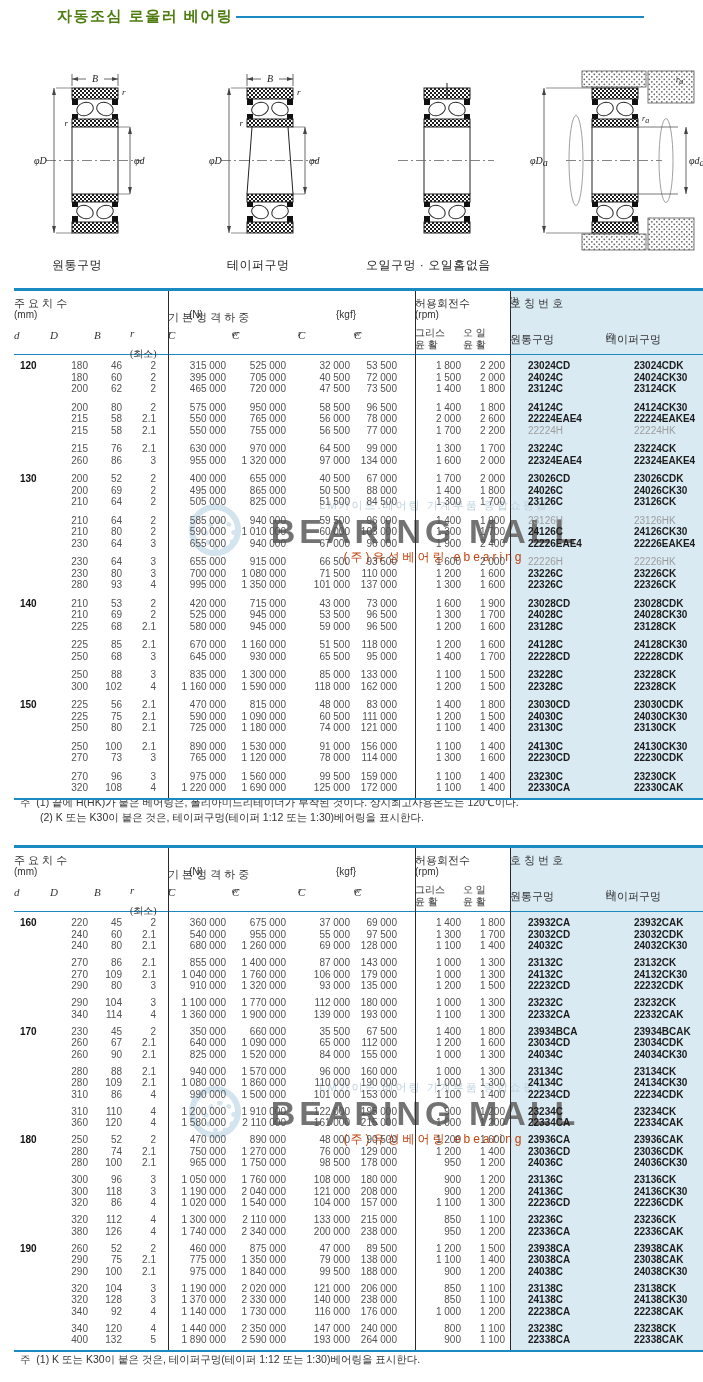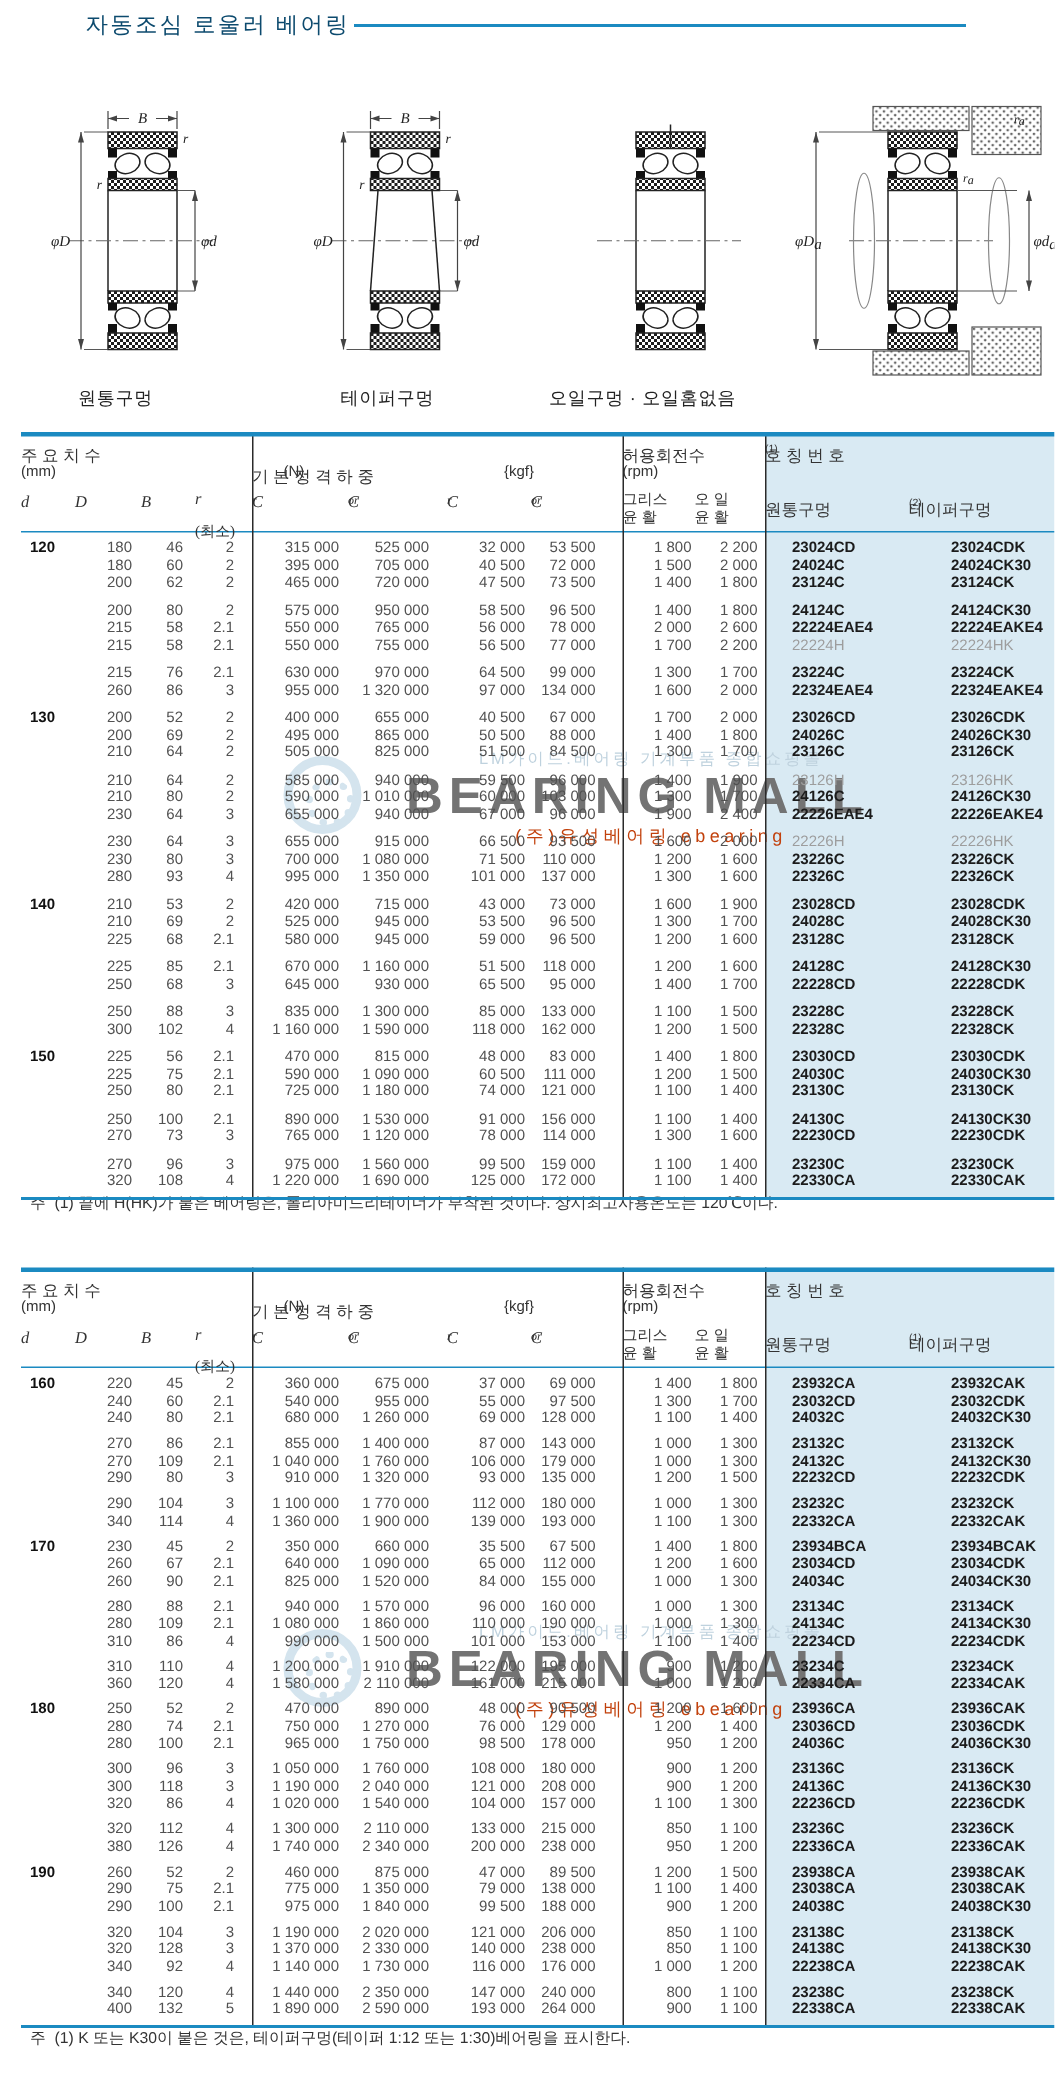--- a/index.html
+++ b/index.html
@@ -1,22 +1,22 @@
 <!DOCTYPE html>
 <html><head>
 <meta charset="utf-8">
 <style>
   *{margin:0;padding:0;box-sizing:border-box}
   html,body{background:#fff}
   body{width:703px;height:1382px;position:relative;overflow:hidden;
        font-family:"Liberation Sans",sans-serif;color:#333}
 
   
-  .page-title{position:absolute;left:57px;top:7px;font-size:15px;font-weight:normal;
-              color:#0c4a6e;letter-spacing:1.5px}
+  .page-title{position:absolute;left:57px;top:7px;font-size:15px;font-weight:bold;
+              color:#4d7c0f;letter-spacing:1.5px}
   .title-rule{position:absolute;left:236px;top:16px;width:408px;height:2px;background:#1b8ac1}
 
   
   .diagram{position:absolute;top:68px}
   .caption{position:absolute;top:257px;font-size:12px;color:#222;letter-spacing:.5px}
 
   
   .btable{position:absolute;left:14px;width:689px}
   .topline{height:3px;background:#1b8ac1;position:relative;z-index:5}
   .botline{height:2px;background:#1b8ac1;position:relative;z-index:5}
@@ -753,20 +753,21 @@
         <span class="c c-oil">1 400</span>
         <span class="c c-cyl">22330CA</span>
         <span class="c c-tap">22330CAK</span>
       </div>
     </div>
   <div class="botline"></div>
 </div>
 
 <div class="note" style="top:795px">
   <span>주</span>&nbsp;&nbsp;<span>(1) 끝에 H(HK)가 붙은 베어링은, 폴리아미드리테이너가 부착된 것이다. 상시최고사용온도는 120℃이다.</span>
+  <span class="ind">(2) K 또는 K30이 붙은 것은, 테이퍼구멍(테이퍼 1:12 또는 1:30)베어링을 표시한다.</span>
 </div>
 
 <div class="btable t2" style="top:845px">
   <div class="band"></div>
   <div class="vline vl1"></div>
   <div class="vline vl2"></div>
   <div class="vline vl3"></div>
   <div class="wm" style="left:175px;top:235px">
     <span class="wm-logo"></span>
     <div class="wm-line1">LM가이드.베어링 기계부품 종합쇼핑몰</div>

